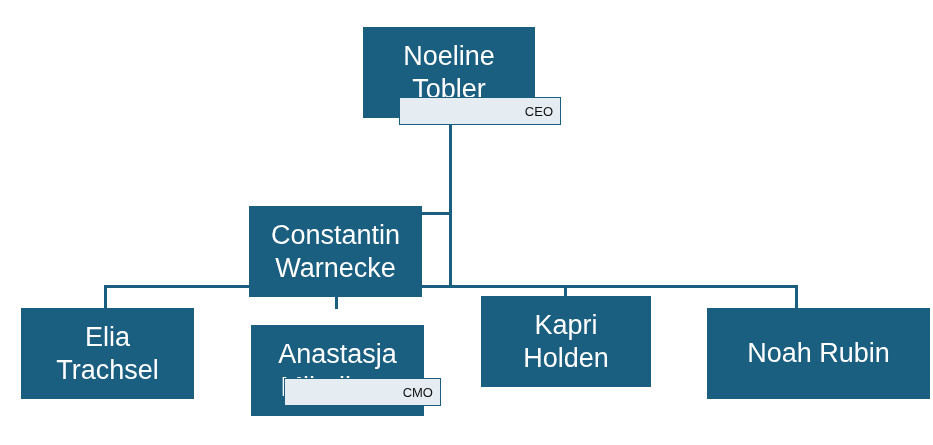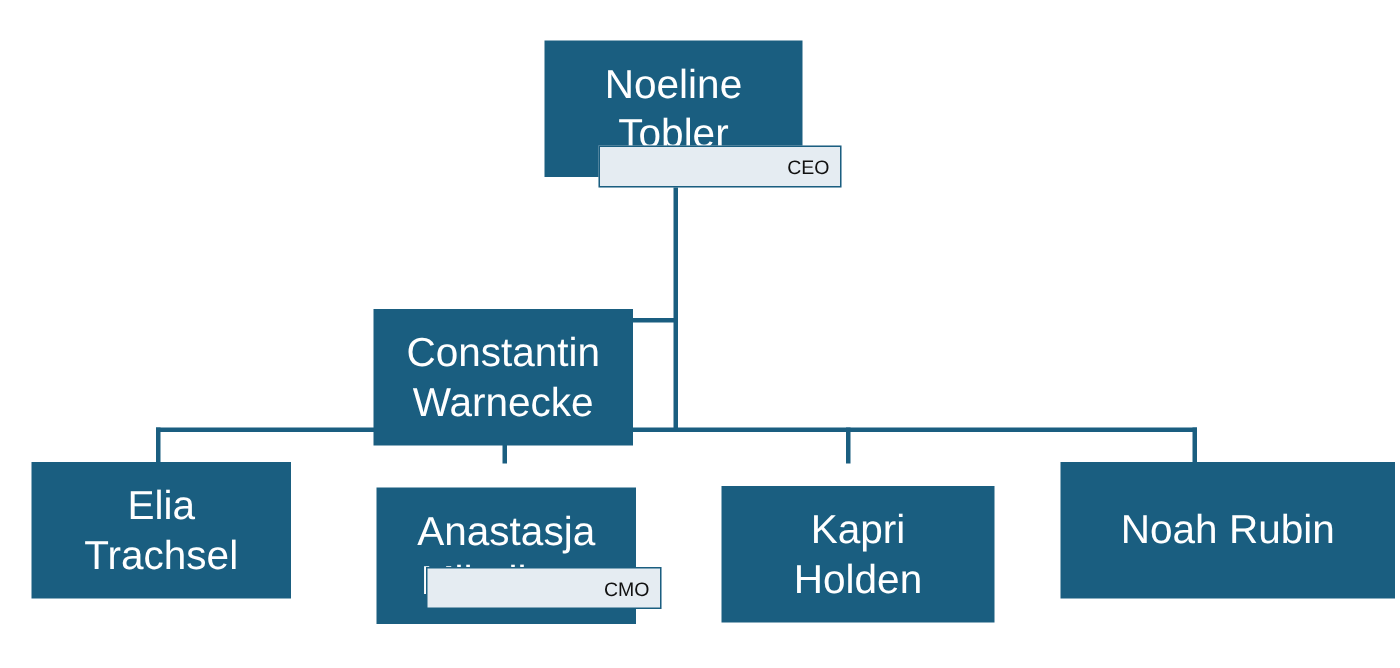--- a/index.html
+++ b/index.html
@@ -102,21 +102,21 @@
   </div>
 
   <div class="node" style="left:251px; top:325px; width:173px; height:91px;">
     <div class="node-box">
       <span class="node-name">Anastasja
 Mihailova</span>
     </div>
   </div>
   <div class="node-title" style="left:284px; top:378px; width:157px; height:28px;text-align:right;">CMO</div>
 
-  <div class="node" style="left:481px; top:324px; width:170px; height:91px;padding-left:12px;">
+  <div class="node" style="left:481px; top:296px; width:170px; height:91px;">
     <div class="node-box">
       <span class="node-name">Kapri
 Holden</span>
     </div>
   </div>
 
   <div class="node" style="left:707px; top:308px; width:176px; height:91px;padding-left:47px;">
     <div class="node-box">
       <span class="node-name">Noah Rubin</span>
     </div>

